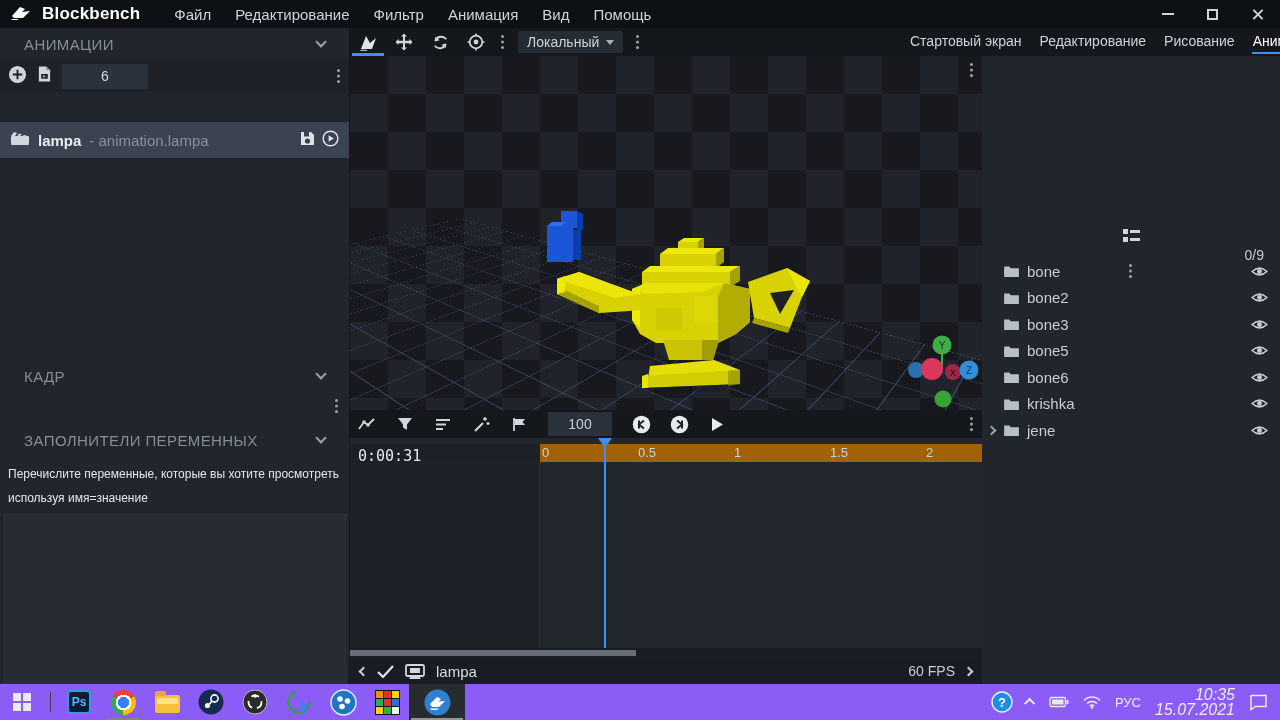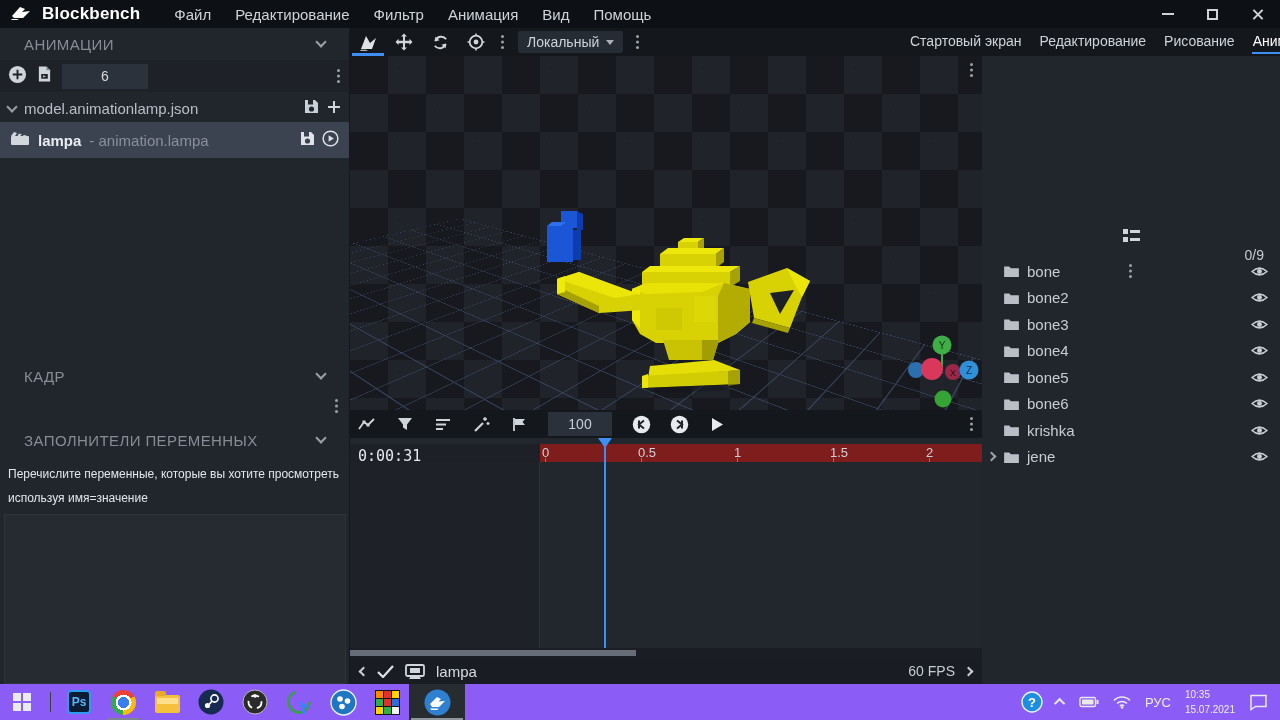--- a/index.html
+++ b/index.html
@@ -99,21 +99,21 @@
   .el-row .eye { margin-left:auto; margin-right:12px; display:flex; }
 
   
   .timeline { left:350px; top:410px; width:632px; height:248px; background:#22262d; }
   .tl-toolbar { position:absolute; left:0; top:0; width:100%; height:28px; background:#14171c;
     display:flex; align-items:center; gap:4px; }
   .tl-btn { width:34px; height:28px; display:flex; align-items:center; justify-content:center; }
   .tl-input { width:64px; height:24px; background:#2b313a; border:none; color:#c8ced5;
     text-align:center; font-size:14px; margin:0 8px; font-family:"Liberation Sans",sans-serif; }
   .tl-toolbar .vd { margin-left:auto; margin-right:8px; }
-  .tl-ruler { position:absolute; left:0; top:34px; width:100%; height:24px; background:#7f1d1d;text-align:right; }
+  .tl-ruler { position:absolute; left:0; top:34px; width:100%; height:24px; background:#a16207;text-align:right; }
   .tl-timecol { position:absolute; left:0; top:0; width:190px; height:24px; display:flex; align-items:center;
     padding-left:8px; color:#e6e9ed; font-family:"DejaVu Sans Mono",monospace; font-size:15px; background:#1d2127; }
   .rlabel { position:absolute; top:1px; color:#cdd2d9; font-size:13px; transform:translateX(-3px); }
   .ticks-min { position:absolute; left:195px; right:0; bottom:0; height:5px;
     background-image:repeating-linear-gradient(90deg,#5b6169 0 1px,transparent 1px 19.2px); }
   .ticks-maj { position:absolute; left:195px; right:0; bottom:0; height:10px;
     background-image:repeating-linear-gradient(90deg,#777d86 0 1px,transparent 1px 96px); }
   .tl-body { position:absolute; left:0; top:52px; width:100%; height:186px; background:#22262d; }
   .tl-bodycol { position:absolute; left:0; top:0; width:190px; height:100%; background:#1e2228;
     border-right:1px solid #2c323b; }
@@ -146,21 +146,21 @@
       radial-gradient(circle at 50% 50%, #3a7df0 0 5.5px, #fff 5.5px 8px, transparent 8px),
       conic-gradient(from 60deg,#fbbc05 0 120deg,#34a853 120deg 240deg,#ea4335 240deg 360deg); }
   .folder-icon24 { position:relative; width:25px; height:18px; background:#f5c13d; border-radius:2px; margin-top:4px; }
   .folder-icon24::before { content:""; position:absolute; left:0; top:-4px; width:11px; height:5px;
     background:#e8a92c; border-radius:2px 2px 0 0; }
   .folder-icon24::after { content:""; position:absolute; left:2px; top:3px; right:2px; height:6px; background:#ffe08a; }
   .cube-icon { display:grid; grid-template-columns:repeat(3,7px); grid-template-rows:repeat(3,7px);
     gap:1px; background:#111; padding:1px; }
   .tray { margin-left:auto; display:flex; align-items:center; gap:14px; padding-right:12px; color:#eceef0; }
   .tray .lang { font-size:13px; }
-  .clock { text-align:left; font-size:10px; line-height:15px; }
+  .clock { text-align:right; font-size:16px; line-height:15px;font-style:italic; }
   .chev-up { width:8px; height:8px; border-left:2px solid #e8eaec; border-top:2px solid #e8eaec;
     transform:rotate(45deg) translateY(2px); }
 </style>
 </head>
 <body>
 
 <div id="app">
 
   <div class="abs titlebar">
     <span class="logo">
@@ -204,38 +204,20 @@
         <svg width="15" height="18" viewBox="0 0 16 18">
             <path d="M2,1 h8 l4,4 v12 H2 Z" fill="#cfd5db"></path>
             <path d="M10,1 l4,4 h-4 Z" fill="#878e96"></path>
             <rect x="4.5" y="9" width="7" height="5" fill="#1e2228"></rect>
             <path d="M6.5,10.2 l3,1.3 -3,1.3 Z" fill="#cfd5db"></path>
           </svg>
       </span>
       <input class="num-input" value="6" style="">
       <div class="vd"></div>
     </div>
-    <div class="abs file-row">
-      <div class="chev-d" style="margin-top:-2px"></div>
-      <span>model.animationlamp.json</span>
-      <span class="icons">
-        <span>
-          <svg width="15" height="15" viewBox="0 0 15 15">
-              <path d="M1,1 h10 l3,3 v10 H1 Z" fill="#c9cfd6"></path>
-              <rect x="4" y="1" width="5" height="4.5" fill="#21262c"></rect>
-              <circle cx="7.5" cy="10" r="2.6" fill="#21262c"></circle>
-            </svg>
-        </span>
-        <span>
-          <svg width="14" height="14" viewBox="0 0 14 14">
-              <path d="M7,1 V13 M1,7 H13" stroke="#cfd5db" stroke-width="2"></path>
-            </svg>
-        </span>
-      </span>
-    </div>
     <div class="abs clip-row">
       <span>
         <svg width="20" height="15" viewBox="0 0 20 15">
             <rect x="1" y="5" width="18" height="9" rx="1" fill="#d2d7dd"></rect>
             <path d="M1,5 L4,1 L7,2 L5,5 Z M9,2.6 L12,3.5 L10,5 H7.5 Z M14,4 L17,4.8 L16,5 H12.5 Z" fill="#d2d7dd"></path>
           </svg>
       </span>
       <span class="clip-name">lampa</span>
       <span class="clip-suffix">- animation.lampa</span>
       <span class="icons">
@@ -425,32 +407,20 @@
               <path d="M1,6 Q8,-0.5 15,6 Q8,12.5 1,6 Z" fill="none" stroke="#c8cdd4" stroke-width="1.5"></path>
               <circle cx="8" cy="6" r="2.3" fill="#c8cdd4"></circle>
             </svg>
           </span>
       </div>
       <div class="el-row">
         <svg width="15" height="12" viewBox="0 0 16 13">
             <path d="M0,1.5 h5.5 l1.8,2 H16 V13 H0 Z" fill="#b9bfc7"></path>
           </svg>
         <span>bone3</span>
-        <span class="eye">
-            <svg width="17" height="13" viewBox="0 0 16 12">
-              <path d="M1,6 Q8,-0.5 15,6 Q8,12.5 1,6 Z" fill="none" stroke="#c8cdd4" stroke-width="1.5"></path>
-              <circle cx="8" cy="6" r="2.3" fill="#c8cdd4"></circle>
-            </svg>
-          </span>
-      </div>
-      <div class="el-row">
-        <svg width="15" height="12" viewBox="0 0 16 13">
-            <path d="M0,1.5 h5.5 l1.8,2 H16 V13 H0 Z" fill="#b9bfc7"></path>
-          </svg>
-        <span>bone4</span>
         <span class="eye">
             <svg width="17" height="13" viewBox="0 0 16 12">
               <path d="M1,6 Q8,-0.5 15,6 Q8,12.5 1,6 Z" fill="none" stroke="#c8cdd4" stroke-width="1.5"></path>
               <circle cx="8" cy="6" r="2.3" fill="#c8cdd4"></circle>
             </svg>
           </span>
       </div>
       <div class="el-row">
         <svg width="15" height="12" viewBox="0 0 16 13">
             <path d="M0,1.5 h5.5 l1.8,2 H16 V13 H0 Z" fill="#b9bfc7"></path>

